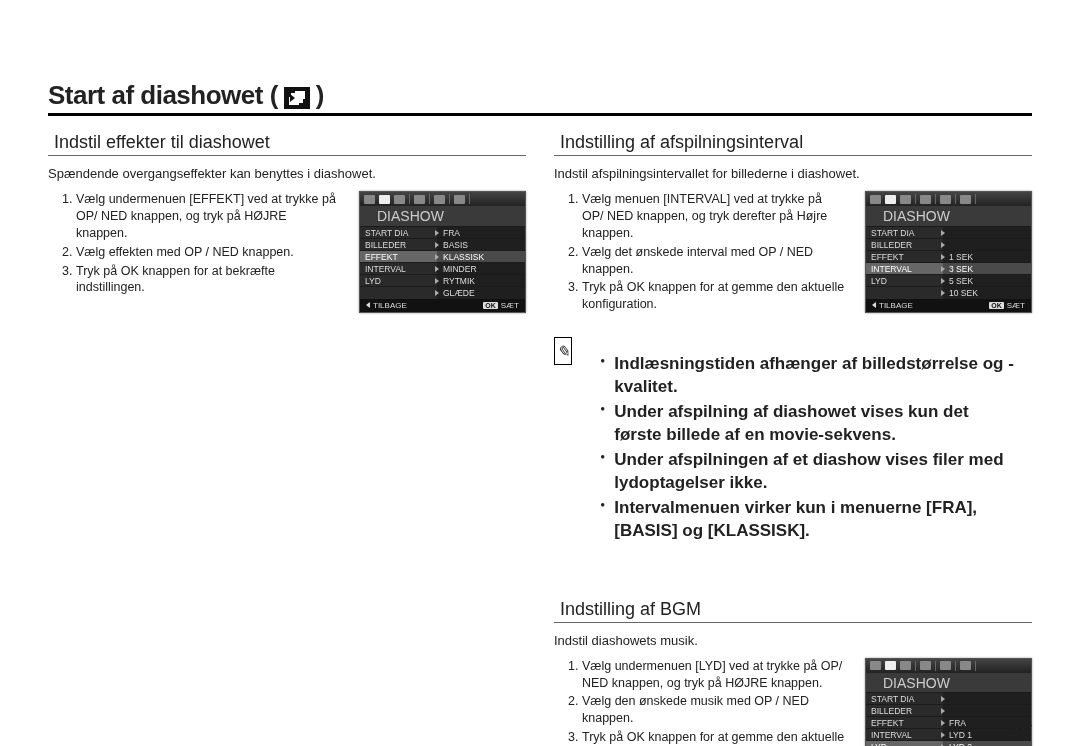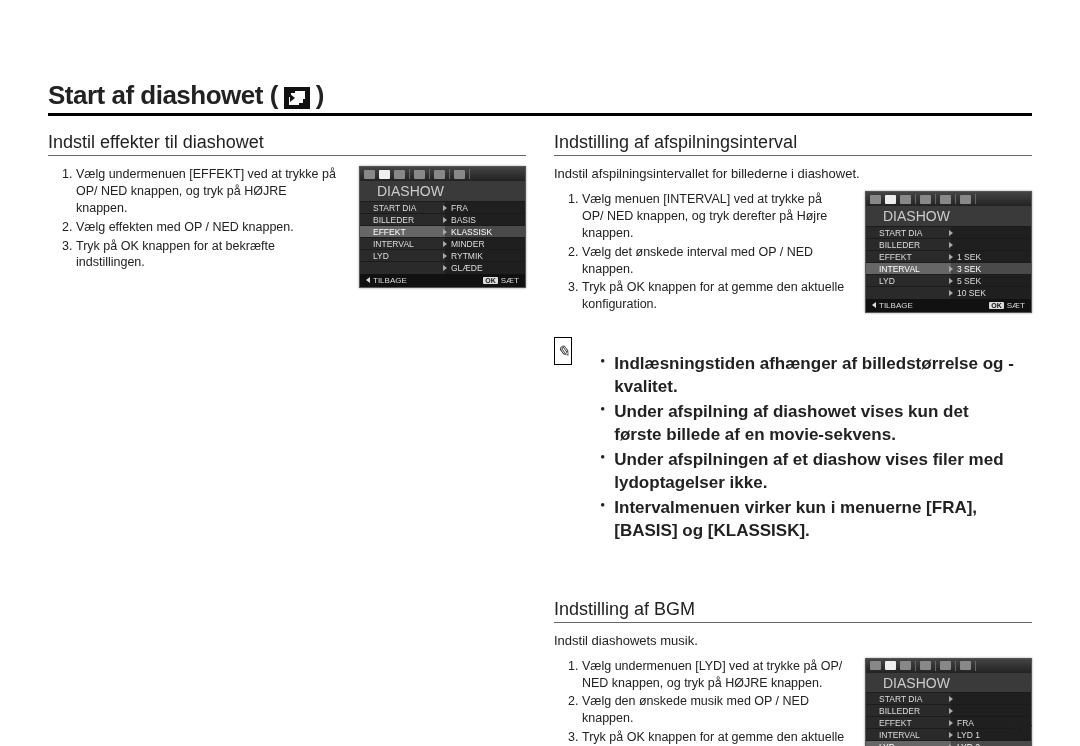--- a/index.html
+++ b/index.html
@@ -33,21 +33,21 @@
   .cols {
     display: flex;
     gap: 28px;
   }
   .col {
     flex: 1;
   }
   .section-head {
     font-size: 18px;
     font-weight: 400;
-    margin: 6px 0 0 0;
+    margin: 6px 0 0 6px;
   }
   .section-rule {
     border: none;
     border-top: 1px solid #666;
     margin: 2px 0 10px 0;
   }
   .intro {
     font-size: 13px;
     margin-bottom: 10px;
   }
@@ -97,21 +97,21 @@
     color:#ccc;
   }
   .lcd-rows {}
   .lcd-row {
     display: flex;
     height: 12px;
     align-items: center;
   }
   .lcd-row .l {
     width: 72px;
-    padding-left: 13px;
+    padding-left: 5px;
     background:#2a2a2a;
     height: 100%;
     line-height: 12px;
     border-top:1px solid #1b1b1b;
   }
   .lcd-row .r {
     flex: 1;
     padding-left: 6px;
     height: 100%;
     line-height: 12px;
@@ -233,20 +233,21 @@
       </span>
     <span>)</span>
   </div>
   <hr class="title-rule">
 
   <div class="cols">
 
     <div class="col">
       <div class="section-head">Indstil effekter til diashowet</div>
       <hr class="section-rule">
+      <div class="intro">Spændende overgangseffekter kan benyttes i diashowet.</div>
 
       <div class="body-wrap">
         <ol class="steps">
           <li>Vælg undermenuen [EFFEKT] ved at trykke på OP/ NED knappen, og tryk på HØJRE knappen.</li>
           <li>Vælg effekten med OP / NED knappen.</li>
           <li>Tryk på OK knappen for at bekræfte indstillingen.</li>
         </ol>
         <div class="lcd">
             <div class="lcd-top">
               <span class="mi"></span>

